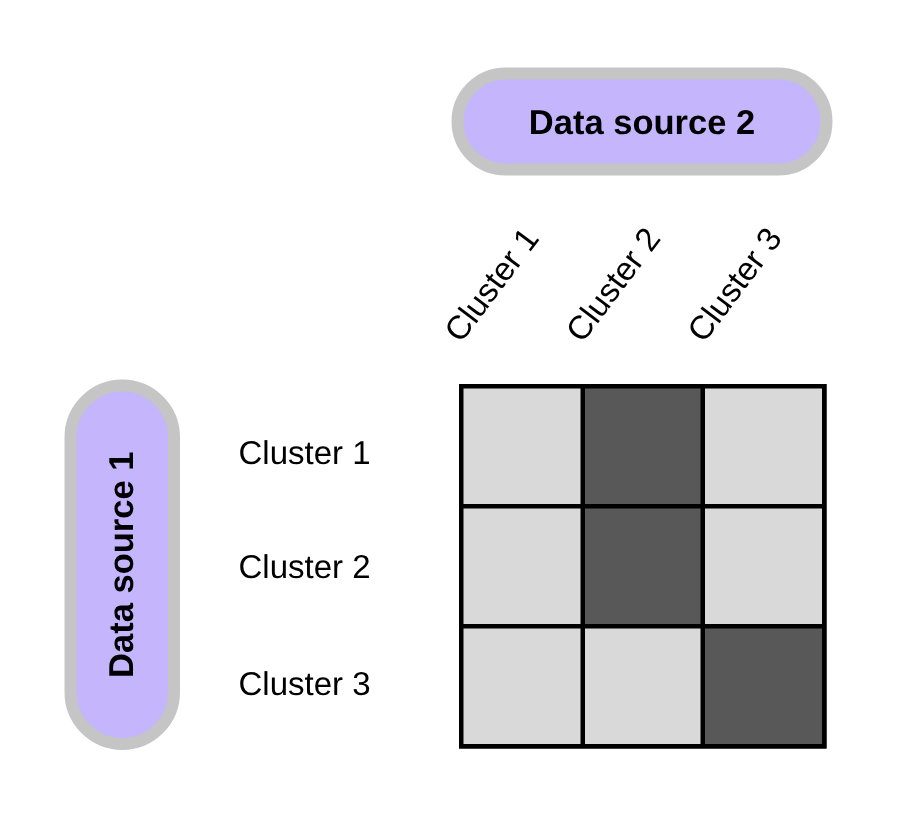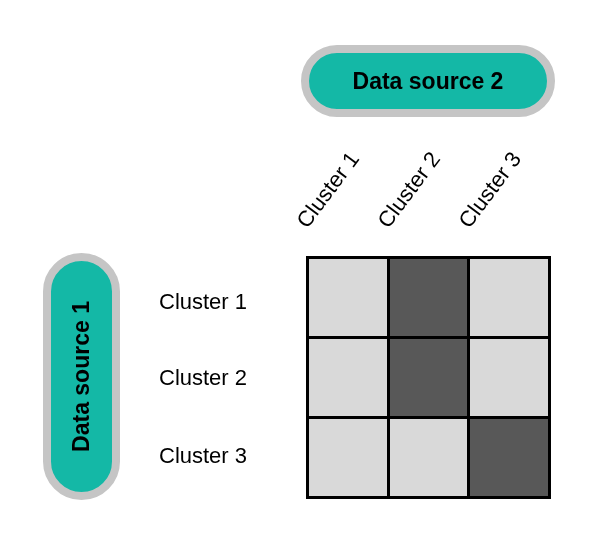--- a/index.html
+++ b/index.html
@@ -14,21 +14,21 @@
     height: 551px;
     background: #ffffff;
     overflow: hidden;
     color: #000;
   }
 
   
   .pill {
     position: absolute;
     box-sizing: border-box;
-    background: #14b8a6;
+    background: #c4b5fd;
     border: 8px solid var(--pill-border, #c5c5c5);
     display: flex;
     align-items: center;
     justify-content: center;
   }
   .pill-top {
     left: 301px;
     top: 45px;
     width: 254px;
     height: 72px;

